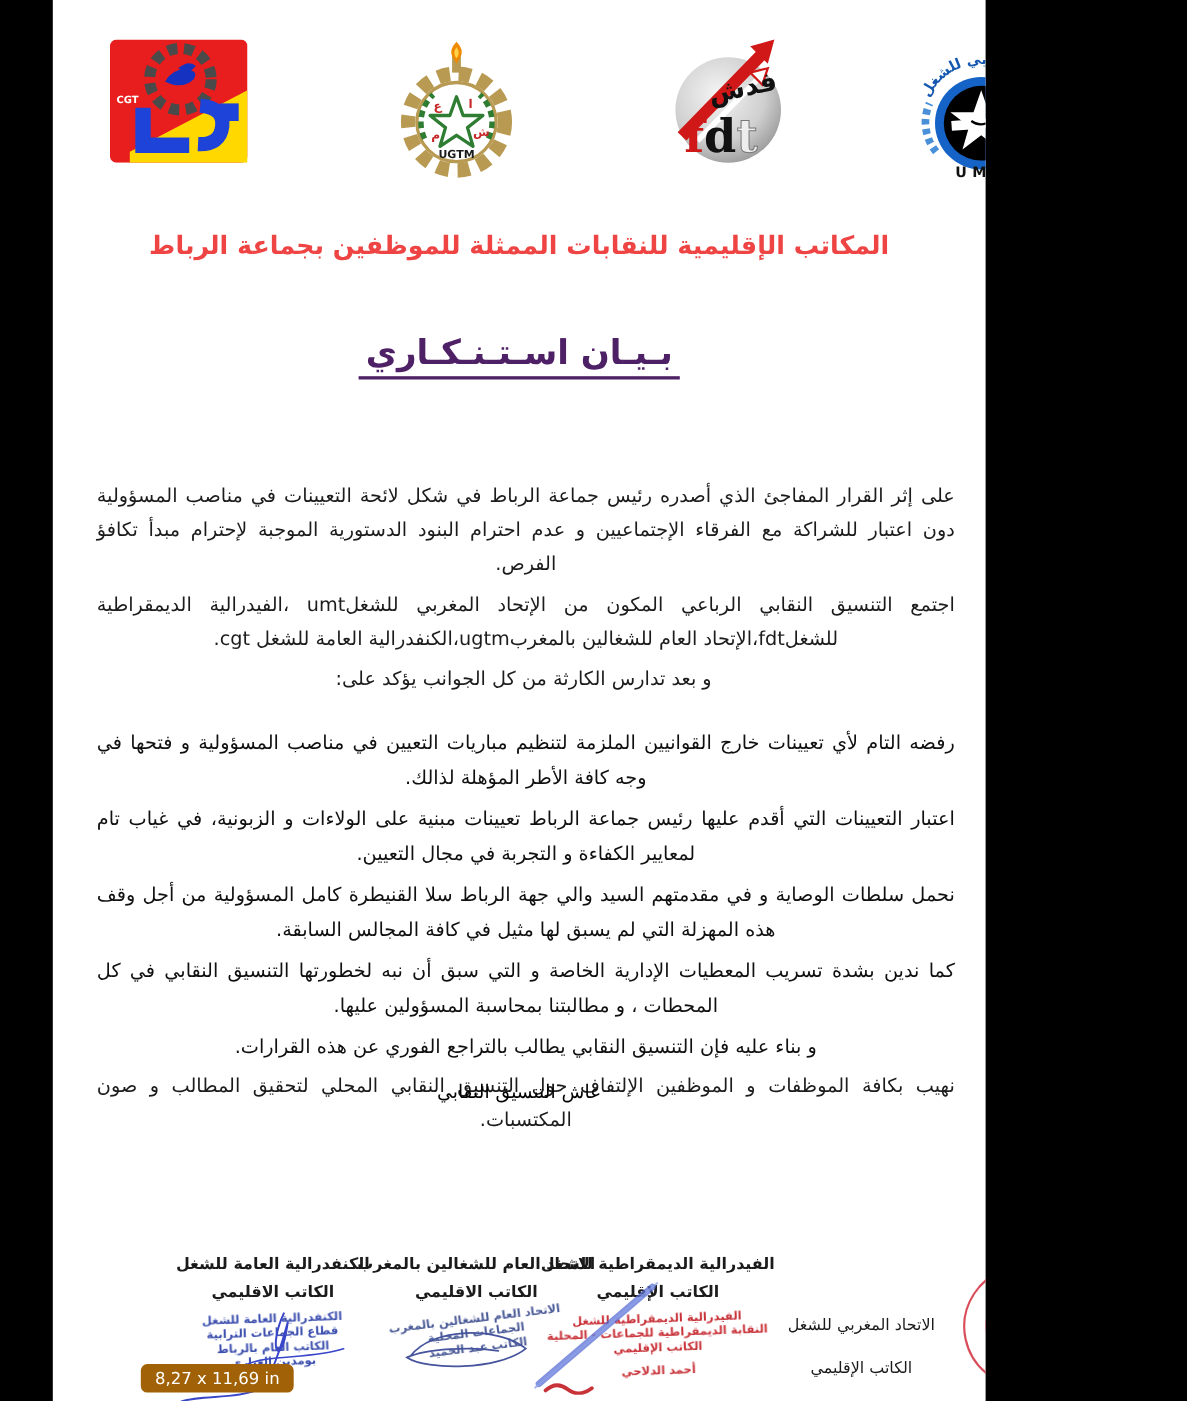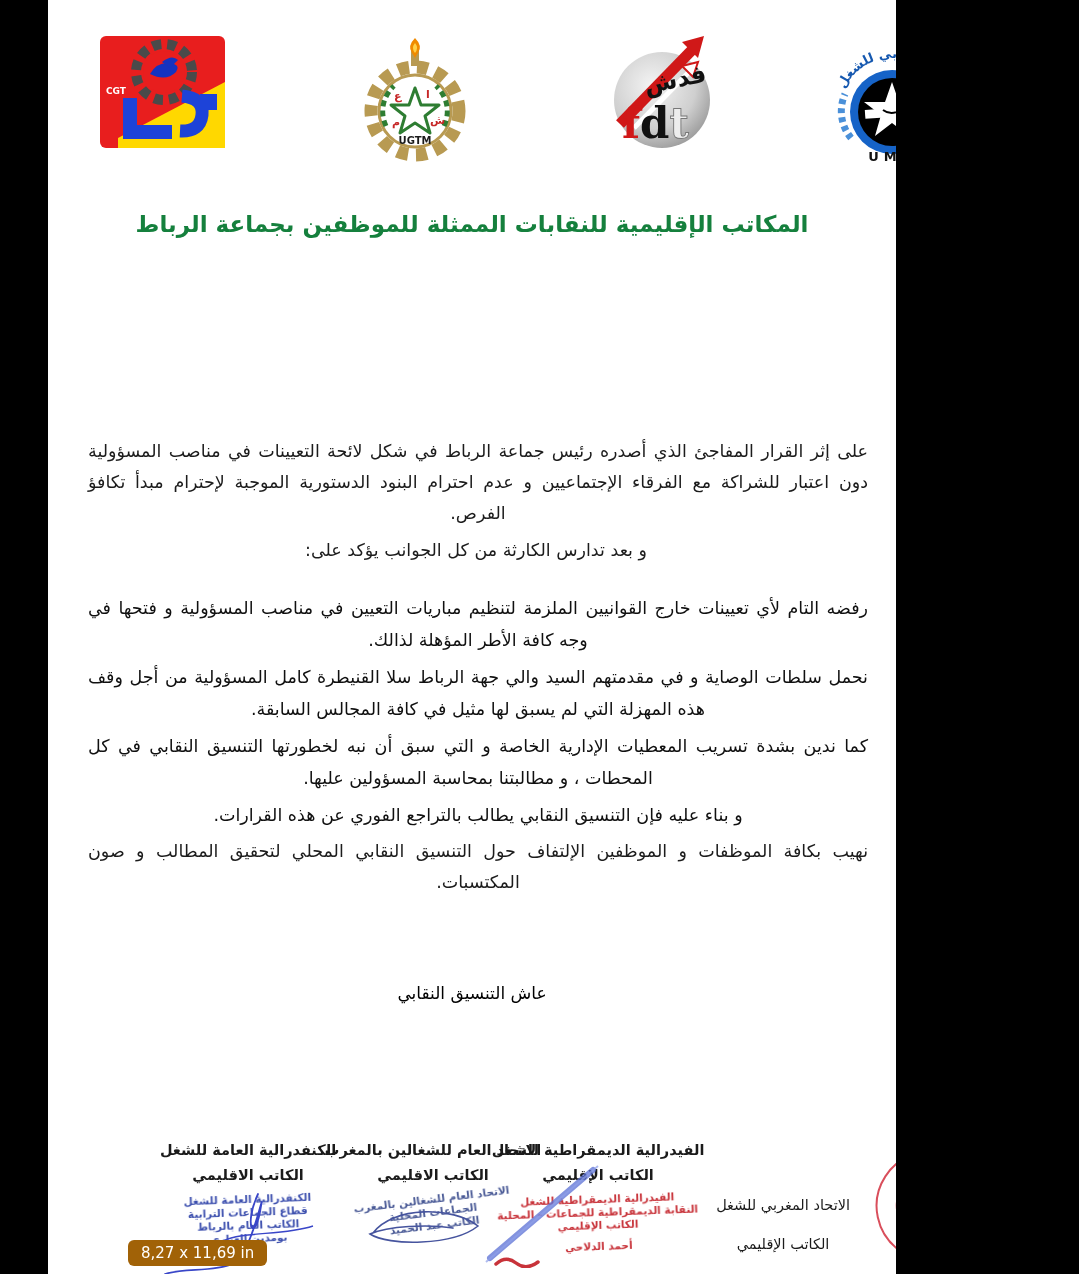--- a/index.html
+++ b/index.html
@@ -15,21 +15,21 @@
     background:#ffffff;
     overflow:hidden;
   }
   
   .logo{position:absolute;}
   .logo svg{display:block;}
   
   .doc-title{
     position:absolute;top:196px;left:0;right:0;
     text-align:center;direction:rtl;
-    font-size:23px;font-weight:700;color:#15803d;
+    font-size:23px;font-weight:700;color:#ef4444;
     letter-spacing:0.5px;
   }
   .doc-subtitle-wrap{
     position:absolute;top:303px;left:0;right:0;text-align:center;direction:rtl;
   }
   .doc-subtitle{
     display:inline-block;
     font-size:31px;font-weight:700;color:#4e2166;
     border-bottom:3px solid #4e2166;
     padding:0 6px 3px 6px;
@@ -140,25 +140,30 @@
       <circle cx="69" cy="74" r="34" fill="#000000"></circle>
       <path d="M69,44 L76,64 L97,64 L80,77 L86,98 L69,85 L52,98 L58,77 L41,64 L62,64 Z" fill="#ffffff"></path>
       <rect x="42" y="70" width="54" height="9" fill="#ffffff" transform="rotate(-4 69 74)"></rect>
       <path d="M60,72 q8,6 18,0" stroke="#000" stroke-width="2" fill="none"></path>
       <text x="69" y="123" font-size="13" font-weight="bold" fill="#111111" text-anchor="middle" letter-spacing="5">UMT</text>
     </svg>
   </div>
 
   <h1 class="doc-title">المكاتب الإقليمية للنقابات الممثلة للموظفين بجماعة الرباط</h1>
 
+  <div class="doc-subtitle-wrap">
+    <span class="doc-subtitle">بـيـان اسـتـنـكـاري</span>
+  </div>
 
   <div class="body-text">
     <p class="para">على إثر القرار المفاجئ الذي أصدره رئيس جماعة الرباط في شكل لائحة التعيينات في مناصب المسؤولية دون اعتبار للشراكة مع الفرقاء الإجتماعيين و عدم احترام البنود الدستورية الموجبة لإحترام مبدأ تكافؤ الفرص.</p>
+    <p class="para">اجتمع التنسيق النقابي الرباعي المكون من الإتحاد المغربي للشغلumt ،الفيدرالية الديمقراطية للشغلfdt،الإتحاد العام للشغالين بالمغربugtm،الكنفدرالية العامة للشغل cgt.</p>
     <p class="para center">و بعد تدارس الكارثة من كل الجوانب يؤكد على:</p>
     <p class="para bold">رفضه التام لأي تعيينات خارج القوانيين الملزمة لتنظيم مباريات التعيين في مناصب المسؤولية و فتحها في وجه كافة  الأطر المؤهلة لذالك.</p>
+    <p class="para bold">اعتبار التعيينات التي أقدم عليها رئيس جماعة الرباط تعيينات مبنية على الولاءات و الزبونية، في غياب تام لمعايير الكفاءة و التجربة في مجال التعيين.</p>
     <p class="para bold">نحمل سلطات الوصاية و في مقدمتهم السيد والي جهة الرباط سلا القنيطرة كامل المسؤولية من أجل وقف هذه المهزلة التي لم يسبق لها مثيل في كافة المجالس السابقة.</p>
     <p class="para bold">كما ندين بشدة تسريب المعطيات الإدارية الخاصة و التي سبق أن نبه لخطورتها التنسيق النقابي في كل المحطات ، و مطالبتنا بمحاسبة المسؤولين عليها.</p>
     <p class="para bold">و بناء عليه فإن التنسيق النقابي يطالب بالتراجع الفوري عن هذه القرارات.</p>
     <p class="para">نهيب بكافة الموظفات و الموظفين الإلتفاف حول التنسيق النقابي المحلي لتحقيق المطالب و صون المكتسبات.</p>
   </div>
 
   <div class="closing-line">عاش التنسيق النقابي</div>
 
   <div class="signatures">
 

